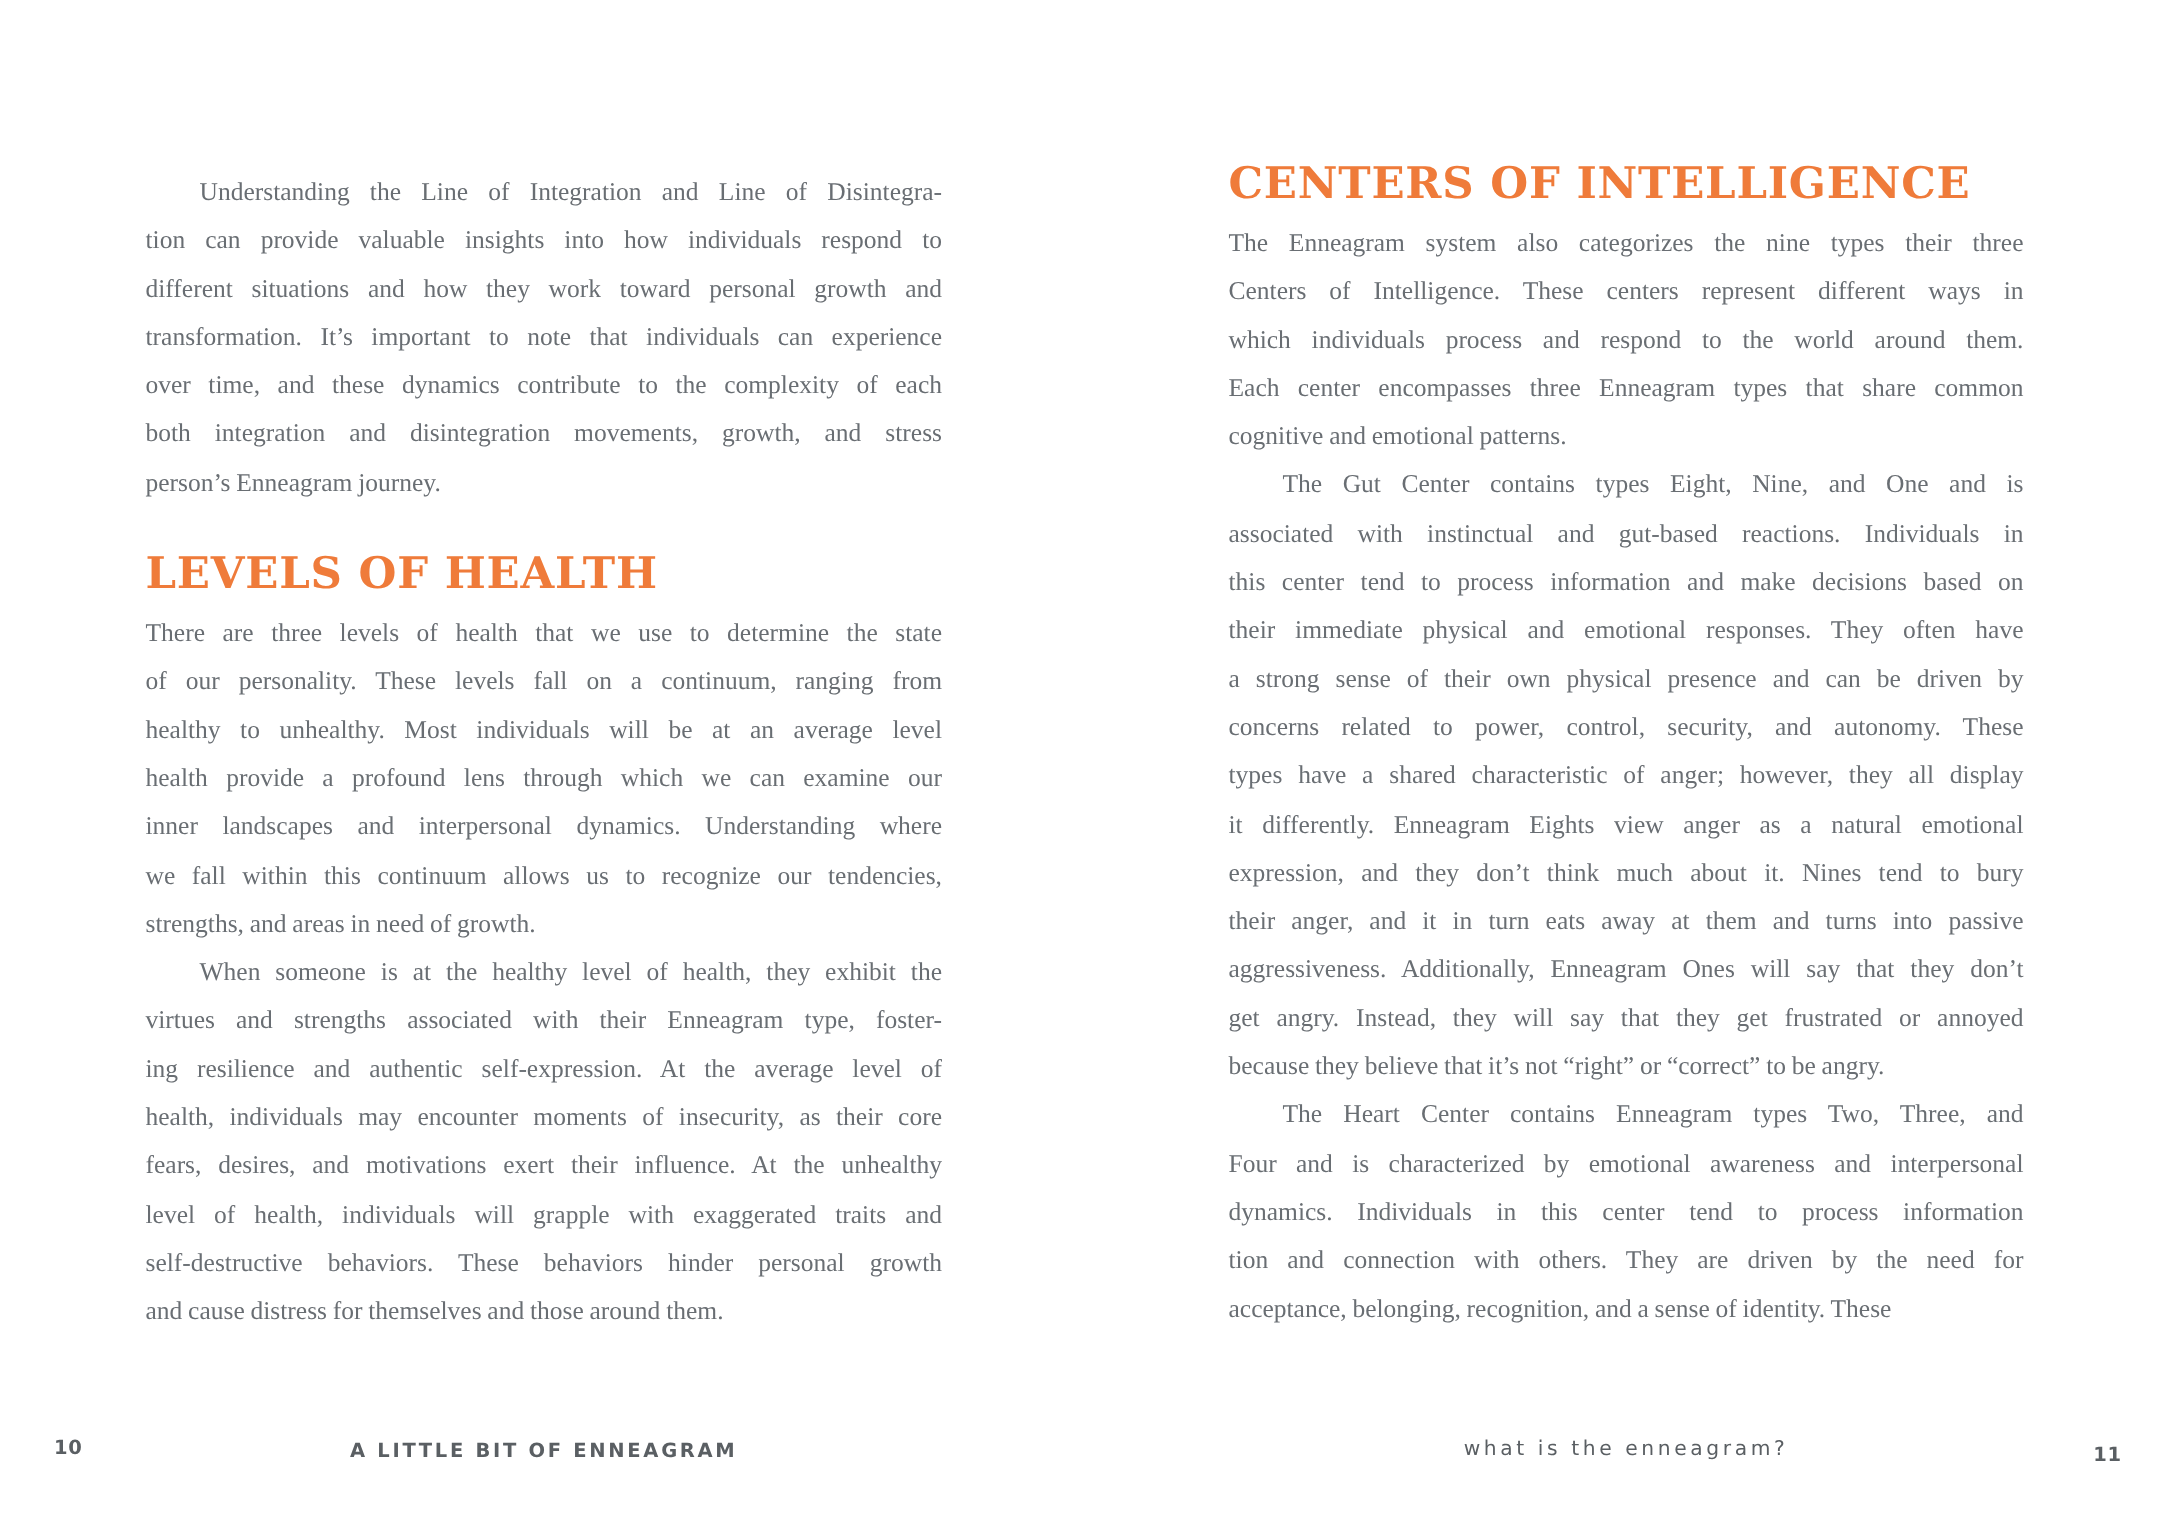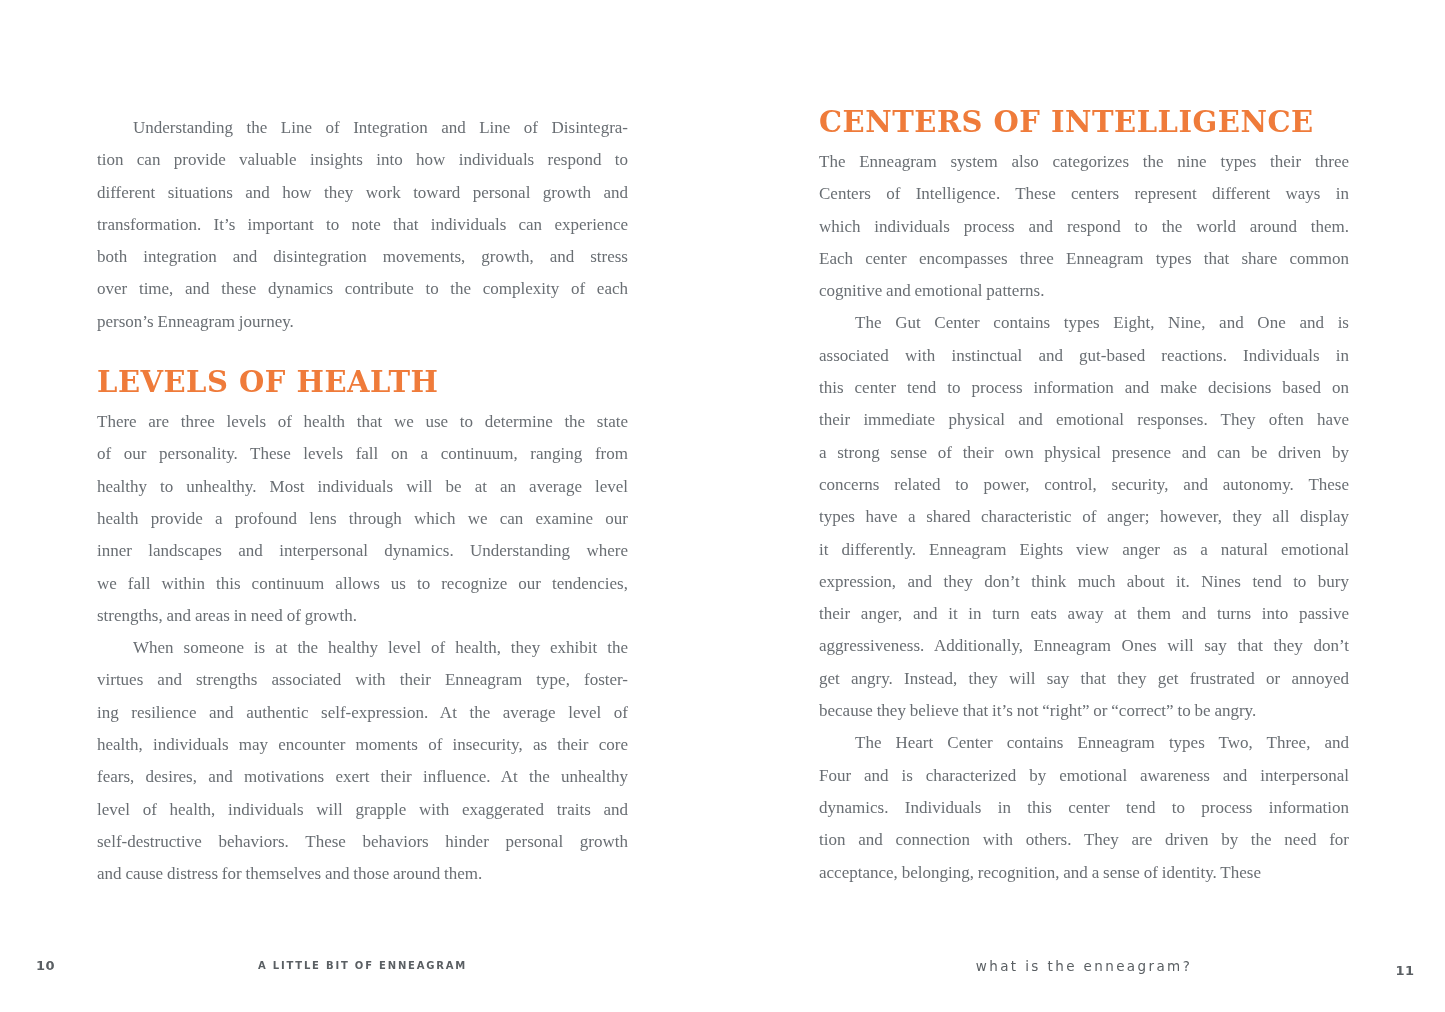--- a/index.html
+++ b/index.html
@@ -52,40 +52,40 @@
   .footer {
     position: absolute;
     font-family: "DejaVu Sans", "Liberation Sans", sans-serif;
     color: var(--footer);
   }
   .pn { font-size: 13px; font-weight: bold; letter-spacing: 0.5px; }
   .left-pn  { left: 36px;  top: 958px; }
   .right-pn { left: 1390px; top: 963px; width: 30px; text-align: center; }
   .run.left-run {
     left: 97px; top: 960px; width: 531px; text-align: center;
-    font-size: 10px; font-weight: bold; letter-spacing: 1.8px;
+    font-size: 13px; font-weight: bold; letter-spacing: 1.8px;
     text-transform: uppercase;
   }
   .run.right-run {
     left: 819px; top: 958px; width: 530px; text-align: center;
     font-size: 13.5px; font-weight: normal; letter-spacing: 2.4px;
   }
 </style>
 </head>
 <body>
 
 <div class="spread">
   <section class="column left" id="left-col">
       <div class="para">
         <div class="line indent">Understanding the Line of Integration and Line of Disintegra-</div>
         <div class="line">tion can provide valuable insights into how individuals respond to</div>
         <div class="line">different situations and how they work toward personal growth and</div>
         <div class="line">transformation. It’s important to note that individuals can experience</div>
+        <div class="line">over time, and these dynamics contribute to the complexity of each</div>
         <div class="line">both integration and disintegration movements, growth, and stress</div>
-        <div class="line">over time, and these dynamics contribute to the complexity of each</div>
         <div class="line last">person’s Enneagram journey.</div>
       </div>
       <h2 class="section-heading">LEVELS OF HEALTH</h2>
       <div class="para">
         <div class="line">There are three levels of health that we use to determine the state</div>
         <div class="line">of our personality. These levels fall on a continuum, ranging from</div>
         <div class="line">healthy to unhealthy. Most individuals will be at an average level</div>
         <div class="line">health provide a profound lens through which we can examine our</div>
         <div class="line">inner landscapes and interpersonal dynamics. Understanding where</div>
         <div class="line">we fall within this continuum allows us to recognize our tendencies,</div>

